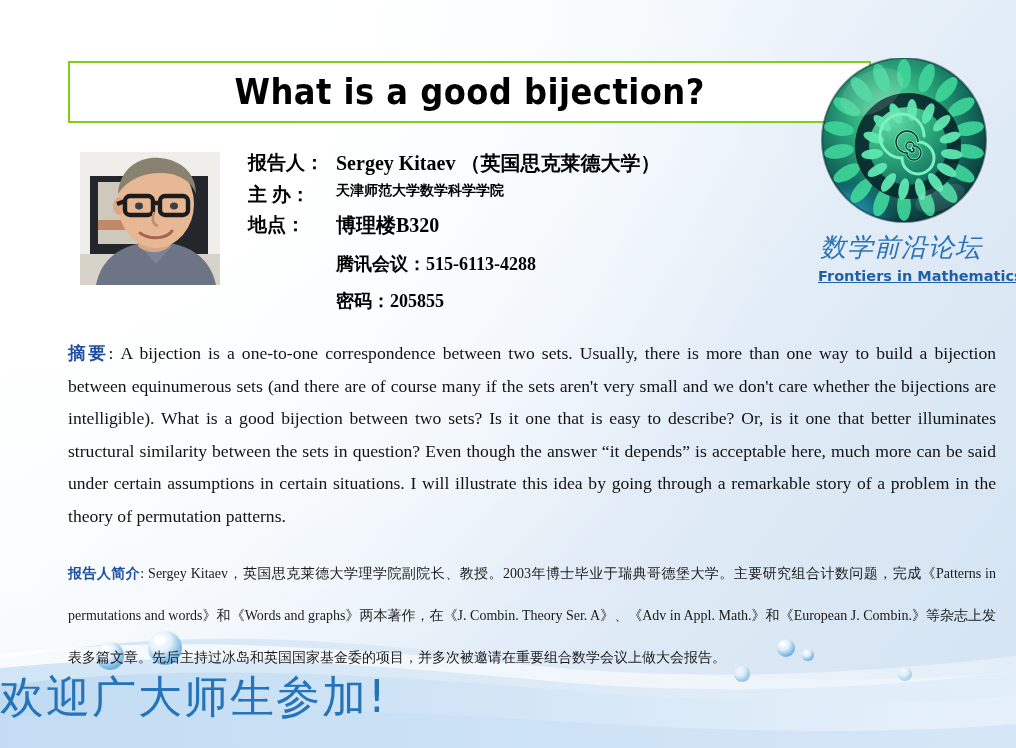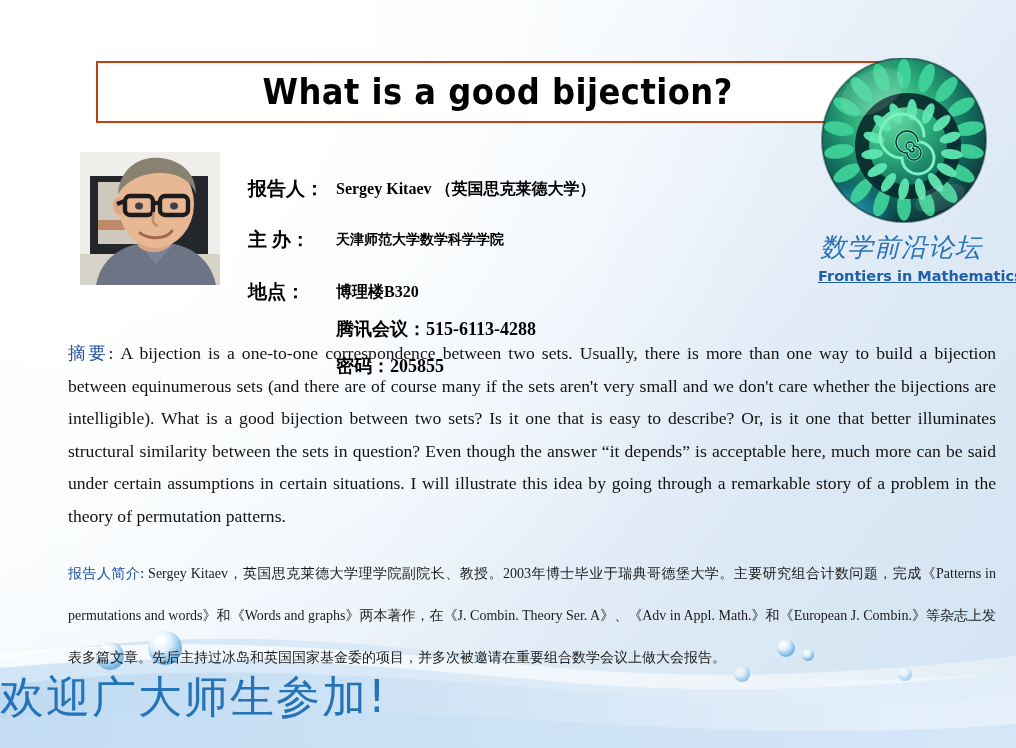--- a/index.html
+++ b/index.html
@@ -41,27 +41,26 @@
     pointer-events: none;
   }
 
   
   #title-box {
     position: absolute;
     left: 68px;
     top: 61px;
     width: 803px;
     height: 62px;
-    border: 2px solid #c2410c;
+    border: 2px solid #84cc16;
     background: #ffffff;
     display: flex;
     align-items: center;
     justify-content: center;
     box-sizing: border-box;
-    margin-left: 28px;
   }
   #title-text {
     font-family: "DejaVu Sans", "Liberation Sans", sans-serif;
     font-size: 35px;
     font-weight: bold;
     color: #000000;
     letter-spacing: 0.5px;
     white-space: nowrap;
     transform: scaleX(0.92);
   }
@@ -82,35 +81,34 @@
   #info-block {
     position: absolute;
     left: 248px;
     top: 150px;
     width: 520px;
     font-family: "Liberation Serif", "DejaVu Serif", serif;
     color: #000000;
   }
   .info-row {
     display: flex;
-    align-items: center;
+    align-items: flex-start;
     margin-bottom: 5px;
     line-height: 1.34;
-    margin-top: 26px;
   }
   .info-label {
     width: 88px;
     flex: 0 0 88px;
     font-size: 19px;
     font-weight: bold;
     letter-spacing: 0px;
     white-space: nowrap;
   }
   .info-value {
-    font-size: 16px;
+    font-size: 20px;
     font-weight: bold;
     white-space: nowrap;
   }
   .info-value.cn { font-size: 14px; }
   .info-sub {
     font-size: 18px;
     font-weight: bold;
     margin-left: 88px;
     margin-top: 13px;
     white-space: nowrap;
@@ -163,21 +161,21 @@
     top: 553px;
     width: 928px;
     font-size: 14px;
     line-height: 42px;
     color: #1a1a1a;
     text-align: justify;
     text-justify: inter-word;
   }
   .section-label {
     color: #1f4fa0;
-    font-weight: normal;
+    font-weight: bold;
   }
 
   
   #welcome-line {
     position: absolute;
     left: 0;
     top: 668px;
     width: 1016px;
     text-align: left;
     font-family: "DejaVu Sans", "Liberation Sans", sans-serif;

